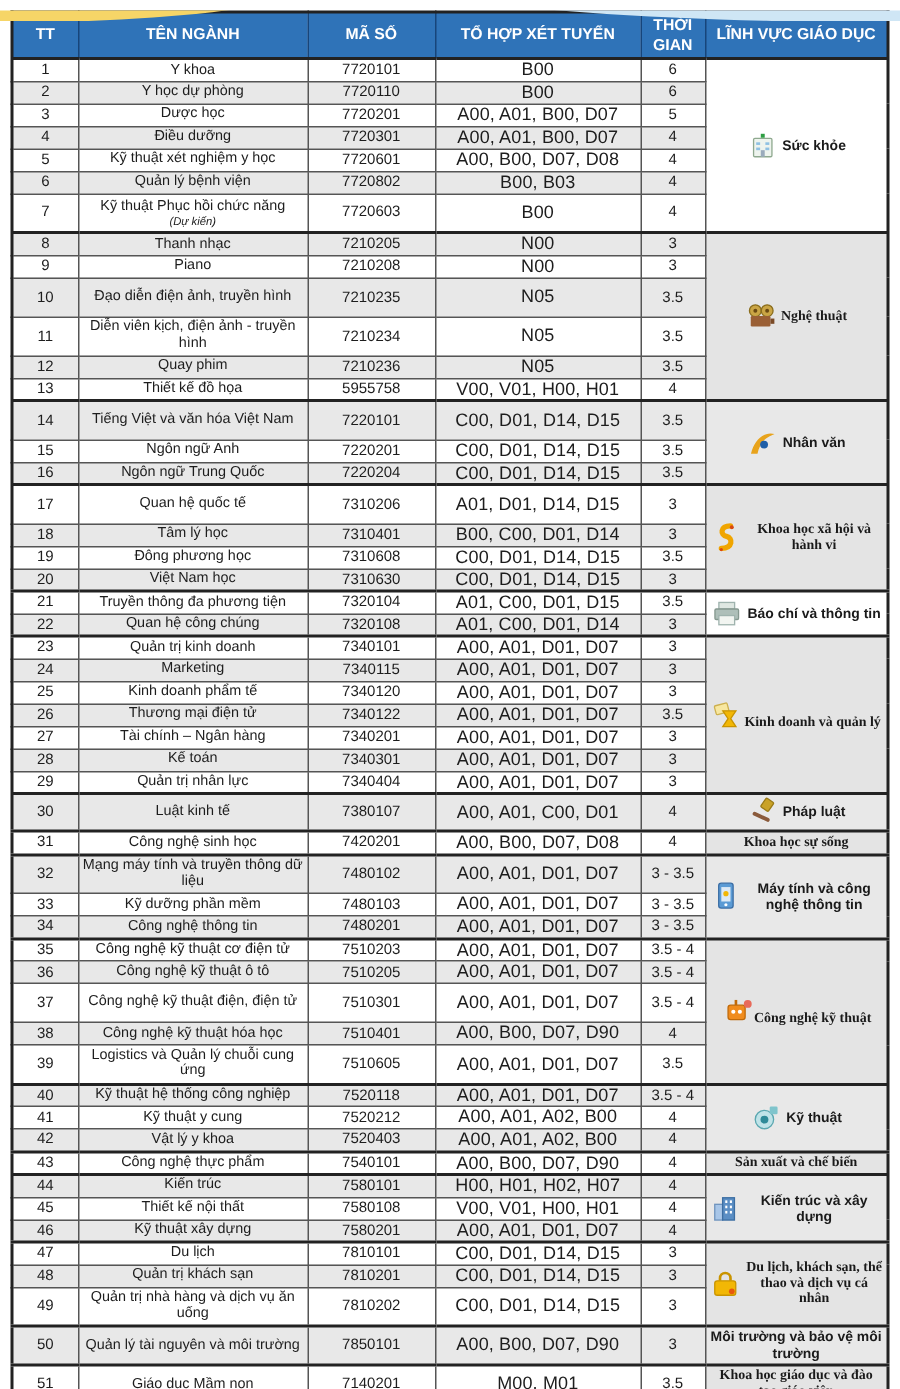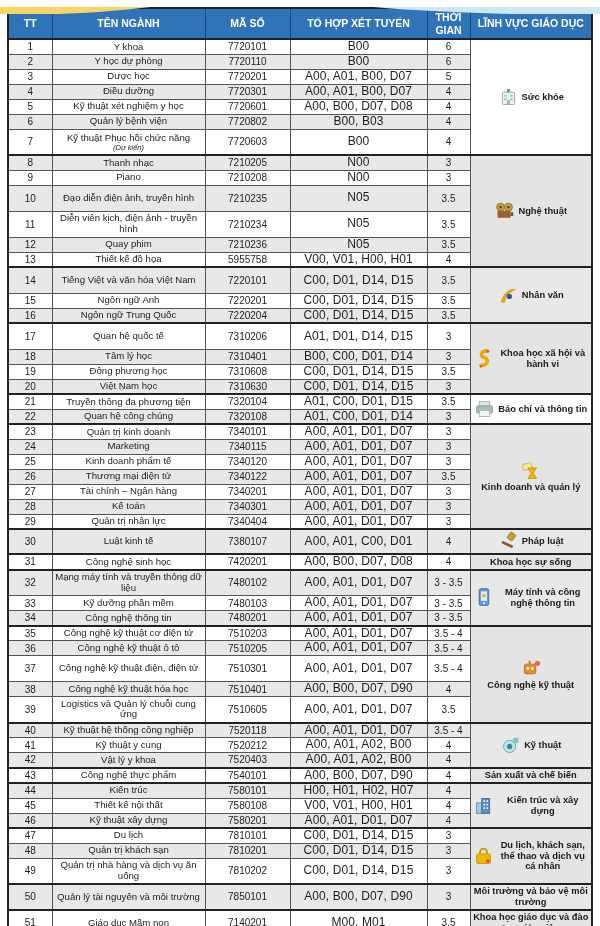--- a/index.html
+++ b/index.html
@@ -27,23 +27,23 @@
   td{border:1px solid var(--border); font-size:10px; color:#1d1d1d;
     text-align:center; vertical-align:middle; padding:0 2px; line-height:1.12;}
   tr{height:15px;}
   tr.tall{height:26px;}
   tr.gs td{border-top:2px solid var(--border-strong);}
   tr.alt td{background:var(--row-alt);}
   td.name-cell{font-size:9.6px;}
   td.name-cell .sub{font-size:7.5px; font-style:italic; line-height:1;}
   td.combo-cell{font-size:12px; letter-spacing:.1px;}
   td.field-cell{background:#fff; vertical-align:middle; padding:1px 2px;}
-  td.field-cell.galt{background:var(--group-alt);}
+  td.field-cell.galt{background:var(--group-alt);font-family:Liberation Serif, serif;}
   .field-wrap{display:flex; align-items:center; justify-content:center; gap:3px;}
-  .field-wrap.col{flex-direction:column; gap:1px;}
+  .field-wrap.col{flex-direction:row; gap:1px;align-items:flex-end;}
   .field-label{font-weight:bold; font-size:9.3px; line-height:1.15; color:#1a1a1a;}
   .field-icon{flex:0 0 auto; display:inline-flex;}
   .field-icon svg{width:21px; height:21px;}
 </style>
 </head>
 <body>
 
 <div class="page">
   <div class="top-deco">
     <div class="wave-yellow"></div>

